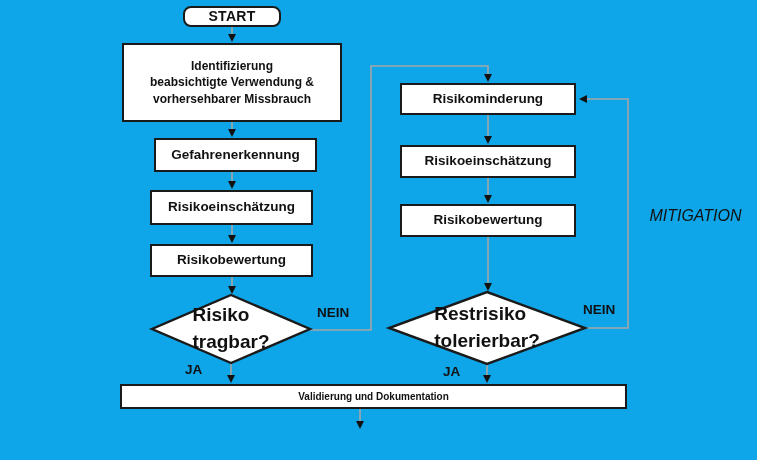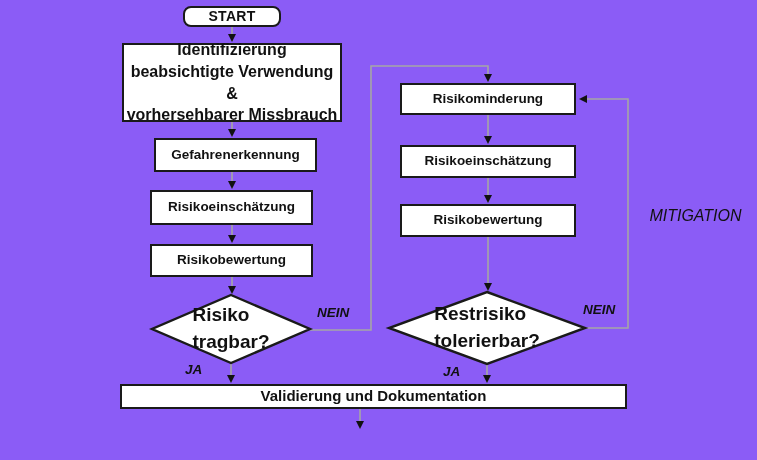--- a/index.html
+++ b/index.html
@@ -1,20 +1,20 @@
 <!DOCTYPE html>
 <html><head>
 <meta charset="utf-8">
 <style>
   html, body { margin: 0; padding: 0; background: #ffffff; }
   .canvas {
     position: relative;
     width: 757px;
     height: 460px;
-    background: #8b5cf6;
+    background: #0ea5e9;
     font-family: "Liberation Sans", sans-serif;
     color: #111111;
     overflow: hidden;
   }
   .wires {
     position: absolute;
     left: 0; top: 0;
     width: 757px; height: 460px;
   }
   .node {
@@ -50,21 +50,20 @@
     line-height: 1.5;
     text-align: center;
     white-space: pre-line;
     color: #111111;
   }
   .edge-label {
     position: absolute;
     font-weight: bold;
     font-size: 13.5px;
     color: #111111;
-    font-style: italic;
   }
 </style>
 </head>
 <body>
 
 <div class="canvas">
 
   <svg class="wires" viewBox="0 0 757 460" xmlns="http://www.w3.org/2000/svg">
     <defs>
       <marker id="arr" markerWidth="9" markerHeight="9" refX="7" refY="4.5" orient="auto" markerUnits="userSpaceOnUse">
@@ -91,21 +90,21 @@
     <path d="M487,364 L487,382" fill="none" stroke="#a6a6a6" stroke-width="1.6" marker-end="url(#arr)"></path>
 
     <path d="M360,409 L360,428" fill="none" stroke="#a6a6a6" stroke-width="1.6" marker-end="url(#arr)"></path>
 
     <polygon points="231,295 310,329 231,363 152,329" fill="#ffffff" stroke="#1a1a1a" stroke-width="2.4"></polygon>
     <polygon points="487,292 585,328 487,364 389,328" fill="#ffffff" stroke="#1a1a1a" stroke-width="2.4"></polygon>
   </svg>
 
   <div class="node terminator" style="left:183px; top:6px; width:98px; height:21px;">START</div>
 
-  <div class="node multiline" style="left:122px; top:43px; width:220px; height:79px; font-size:16px;">Identifizierung
+  <div class="node multiline" style="left:122px; top:43px; width:220px; height:79px; font-size:12px;">Identifizierung
 beabsichtigte Verwendung &amp;
 vorhersehbarer Missbrauch</div>
 
   <div class="node" style="left:154px; top:138px; width:163px; height:34px;">Gefahrenerkennung</div>
 
   <div class="node" style="left:150px; top:190px; width:163px; height:35px;">Risikoeinschätzung</div>
 
   <div class="node" style="left:150px; top:244px; width:163px; height:33px;">Risikobewertung</div>
 
   <div class="diamond-label multiline" style="left:166px; top:297px; width:130px; height:64px;">Risiko
@@ -113,21 +112,21 @@
 
   <div class="node" style="left:400px; top:83px; width:176px; height:32px;">Risikominderung</div>
 
   <div class="node" style="left:400px; top:145px; width:176px; height:33px;">Risikoeinschätzung</div>
 
   <div class="node" style="left:400px; top:204px; width:176px; height:33px;">Risikobewertung</div>
 
   <div class="diamond-label multiline" style="left:417px; top:296px; width:140px; height:64px;">Restrisiko
 tolerierbar?</div>
 
-  <div class="node" style="left:120px; top:384px; width:507px; height:25px; font-size:15px;">Validierung und Dokumentation</div>
+  <div class="node" style="left:120px; top:384px; width:507px; height:25px; font-size:10px;">Validierung und Dokumentation</div>
 
 
 
   <div class="side-label" style="left:638px; top:204px; width:115px;">MITIGATION</div>
 
   <div class="edge-label" style="left:317px; top:305px;">NEIN</div>
 
   <div class="edge-label" style="left:185px; top:362px;">JA</div>
 
   <div class="edge-label" style="left:583px; top:302px;">NEIN</div>

